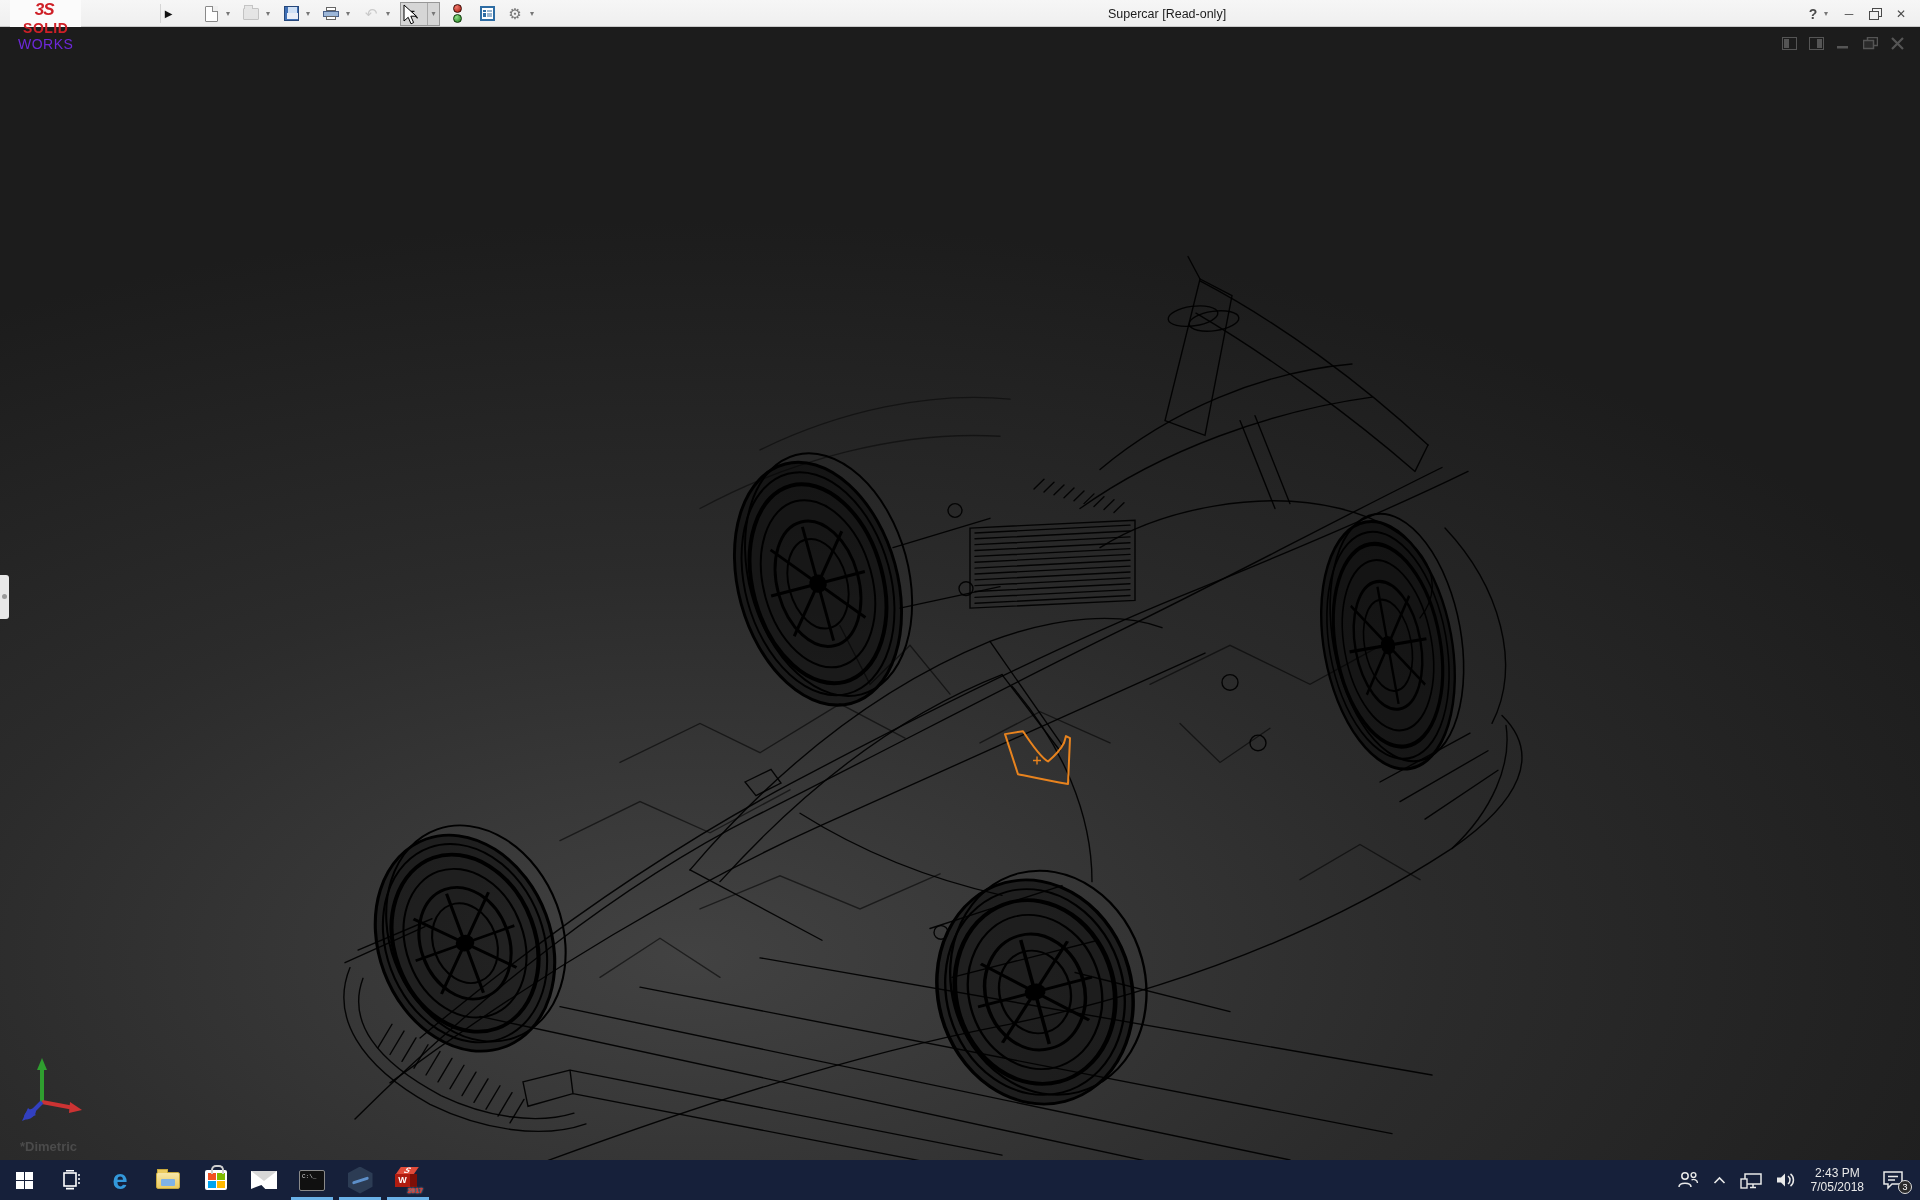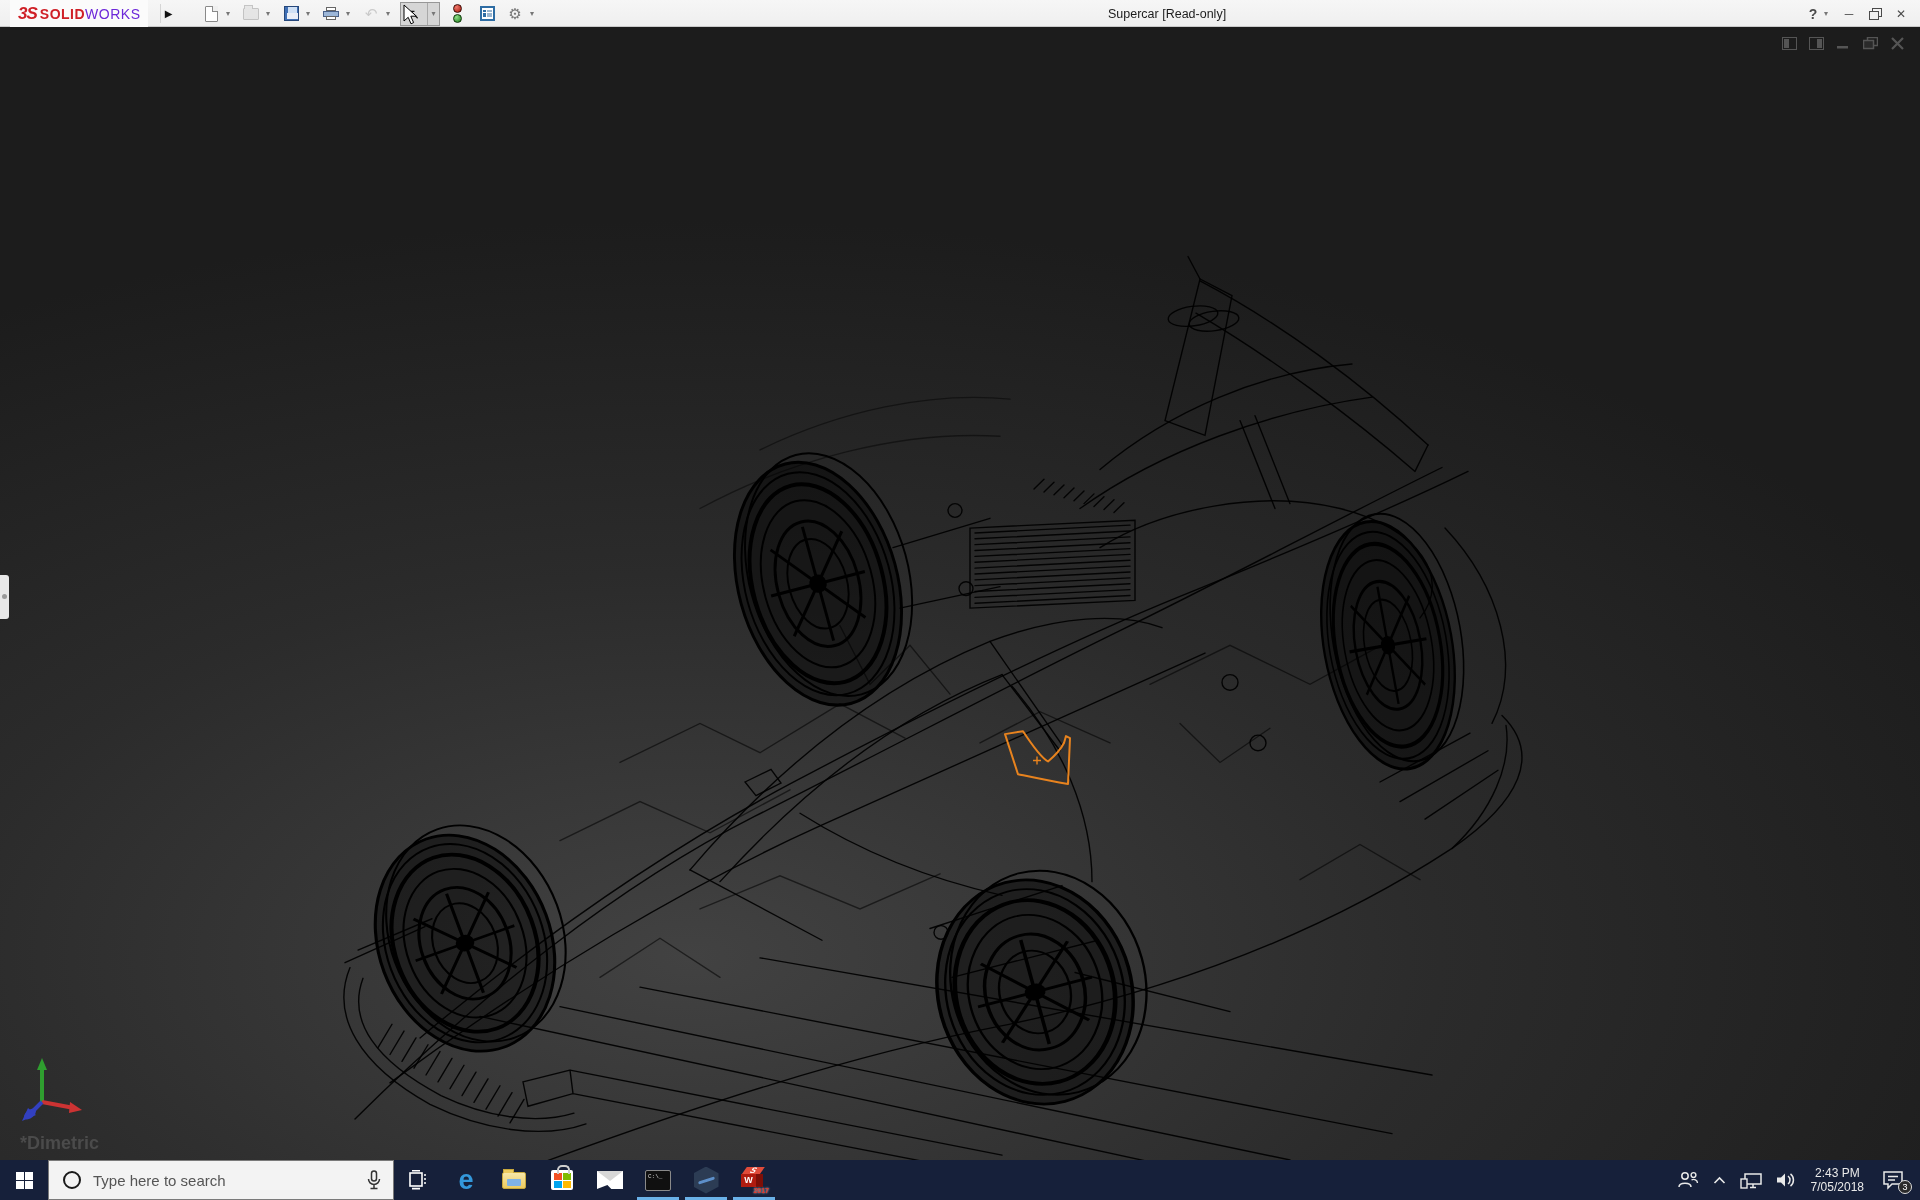--- a/index.html
+++ b/index.html
@@ -4,21 +4,21 @@
 <style>
   * { margin:0; padding:0; box-sizing:border-box; }
   html,body { width:1920px; height:1200px; overflow:hidden; background:#000;
               font-family:"Liberation Sans", sans-serif; }
   #stage { position:relative; width:1920px; height:1200px; }
 
   
   #titlebar { position:absolute; left:0; top:0; width:1920px; height:27px;
     background:linear-gradient(#f6f6f6,#efefef); border-bottom:1px solid #c9c9c9; z-index:50; }
   .logo-area { position:absolute; left:10px; top:0; height:27px; padding:0 8px;
-    display:flex; align-items:center; background:#fbfbfb; }
+    display:flex; align-items:center; background:#fbfbfb;flex-direction:column; }
   .logo-mono { font-style:italic; font-weight:bold; font-size:17px; color:#cf2027; letter-spacing:-1px; margin-right:3px; }
   .logo-solid { font-weight:800; font-size:14px; color:#cf2027; letter-spacing:.5px; }
   .logo-works { font-weight:400; font-size:14px; color:#6d28d9; letter-spacing:.5px; }
   .flyout { position:absolute; left:160px; top:4px; width:16px; height:19px; display:flex;
     align-items:center; justify-content:center; font-size:10px; color:#111; border-left:1px solid #d5d5d5; }
   #main-toolbar { position:absolute; left:200px; top:0; height:27px; display:flex; align-items:center; }
   .tb-btn { width:22px; height:22px; display:flex; align-items:center; justify-content:center; position:relative; }
   .tb-caret { width:12px; font-size:8px; color:#777; text-align:center; margin-right:6px; }
   .disabled { opacity:.38; filter:grayscale(1); }
   .sel-box { display:flex; align-items:center; height:24px; background:#d6d6d6;
@@ -59,21 +59,21 @@
   #viewport { position:absolute; left:0; top:27px; width:1920px; height:1133px;
     background:radial-gradient(ellipse 75% 65% at 36% 82%, #424242 0%, #2b2b2b 52%, #1c1c1c 100%); }
   #wire { position:absolute; left:0; top:0; width:1920px; height:1133px; }
   #left-tab { position:absolute; left:0; top:548px; width:9px; height:44px; background:#e8e8e8;
     border-radius:0 3px 3px 0; }
   #left-tab i { position:absolute; left:2px; top:19px; width:5px; height:5px; border-radius:50%;
     background:#9a9a9a; }
   #child-controls { position:absolute; right:14px; top:8px; display:flex; gap:9px; }
   #child-controls .cc { width:18px; height:16px; display:flex; align-items:center; justify-content:center; }
   #triad { position:absolute; left:16px; bottom:38px; }
-  #orientation { position:absolute; left:20px; bottom:6px; font-size:18px; color:#4b4b4b; font-weight:bold; }
+  #orientation { position:absolute; left:20px; bottom:6px; font-size:13px; color:#4b4b4b; font-weight:bold; }
 
   
   #taskbar { position:absolute; left:0; top:1160px; width:1920px; height:40px; background:#16203a;
     display:flex; align-items:stretch; z-index:60; }
   #start-btn { width:48px; display:flex; align-items:center; justify-content:center; }
   .winlogo { width:17px; height:17px; display:grid; grid-template-columns:8px 8px; grid-template-rows:8px 8px; gap:1px; }
   .winlogo i { background:#fff; }
   #search-box { width:346px; background:#f3f3f3; border:1px solid #7a7a7a; display:flex; align-items:center; position:relative; }
   #search-box .cortana { width:18px; height:18px; border:2.5px solid #1a1a1a; border-radius:50%; margin:0 12px 0 14px; }
   #search-box input { border:none; outline:none; background:transparent; font-size:15px; color:#444;
@@ -341,28 +341,20 @@
   <div id="taskbar">
     <div id="start-btn">
       <span class="winlogo">
           <i></i>
           <i></i>
           <i></i>
           <i></i>
         </span>
     </div>
 
-    <div id="search-box">
-      <span class="cortana"></span>
-      <input type="text" placeholder="Type here to search" style="">
-      <svg class="mic" width="14" height="20">
-        <rect x="4.5" y="1" width="5" height="10" rx="2.5" fill="none" stroke="#333" stroke-width="1.5"></rect>
-        <path d="M1.5,9 a5.5,5.5 0 0 0 11,0 M7,14.5 L7,18 M3.5,18.5 L10.5,18.5" fill="none" stroke="#333" stroke-width="1.5"></path>
-      </svg>
-    </div>
 
     <div class="tb-app">
       <svg width="22" height="20">
         <rect x="3" y="3" width="12" height="13" fill="none" stroke="#fff" stroke-width="1.6"></rect>
         <path d="M17,5 L19,5 M17,9 L19,9 M17,13 L19,13 M5,0.8 L13,0.8 M5,18.6 L13,18.6" stroke="#fff" stroke-width="1.6"></path>
       </svg>
     </div>
     <div class="tb-app">
       <span class="edge-e">e</span>
     </div>

